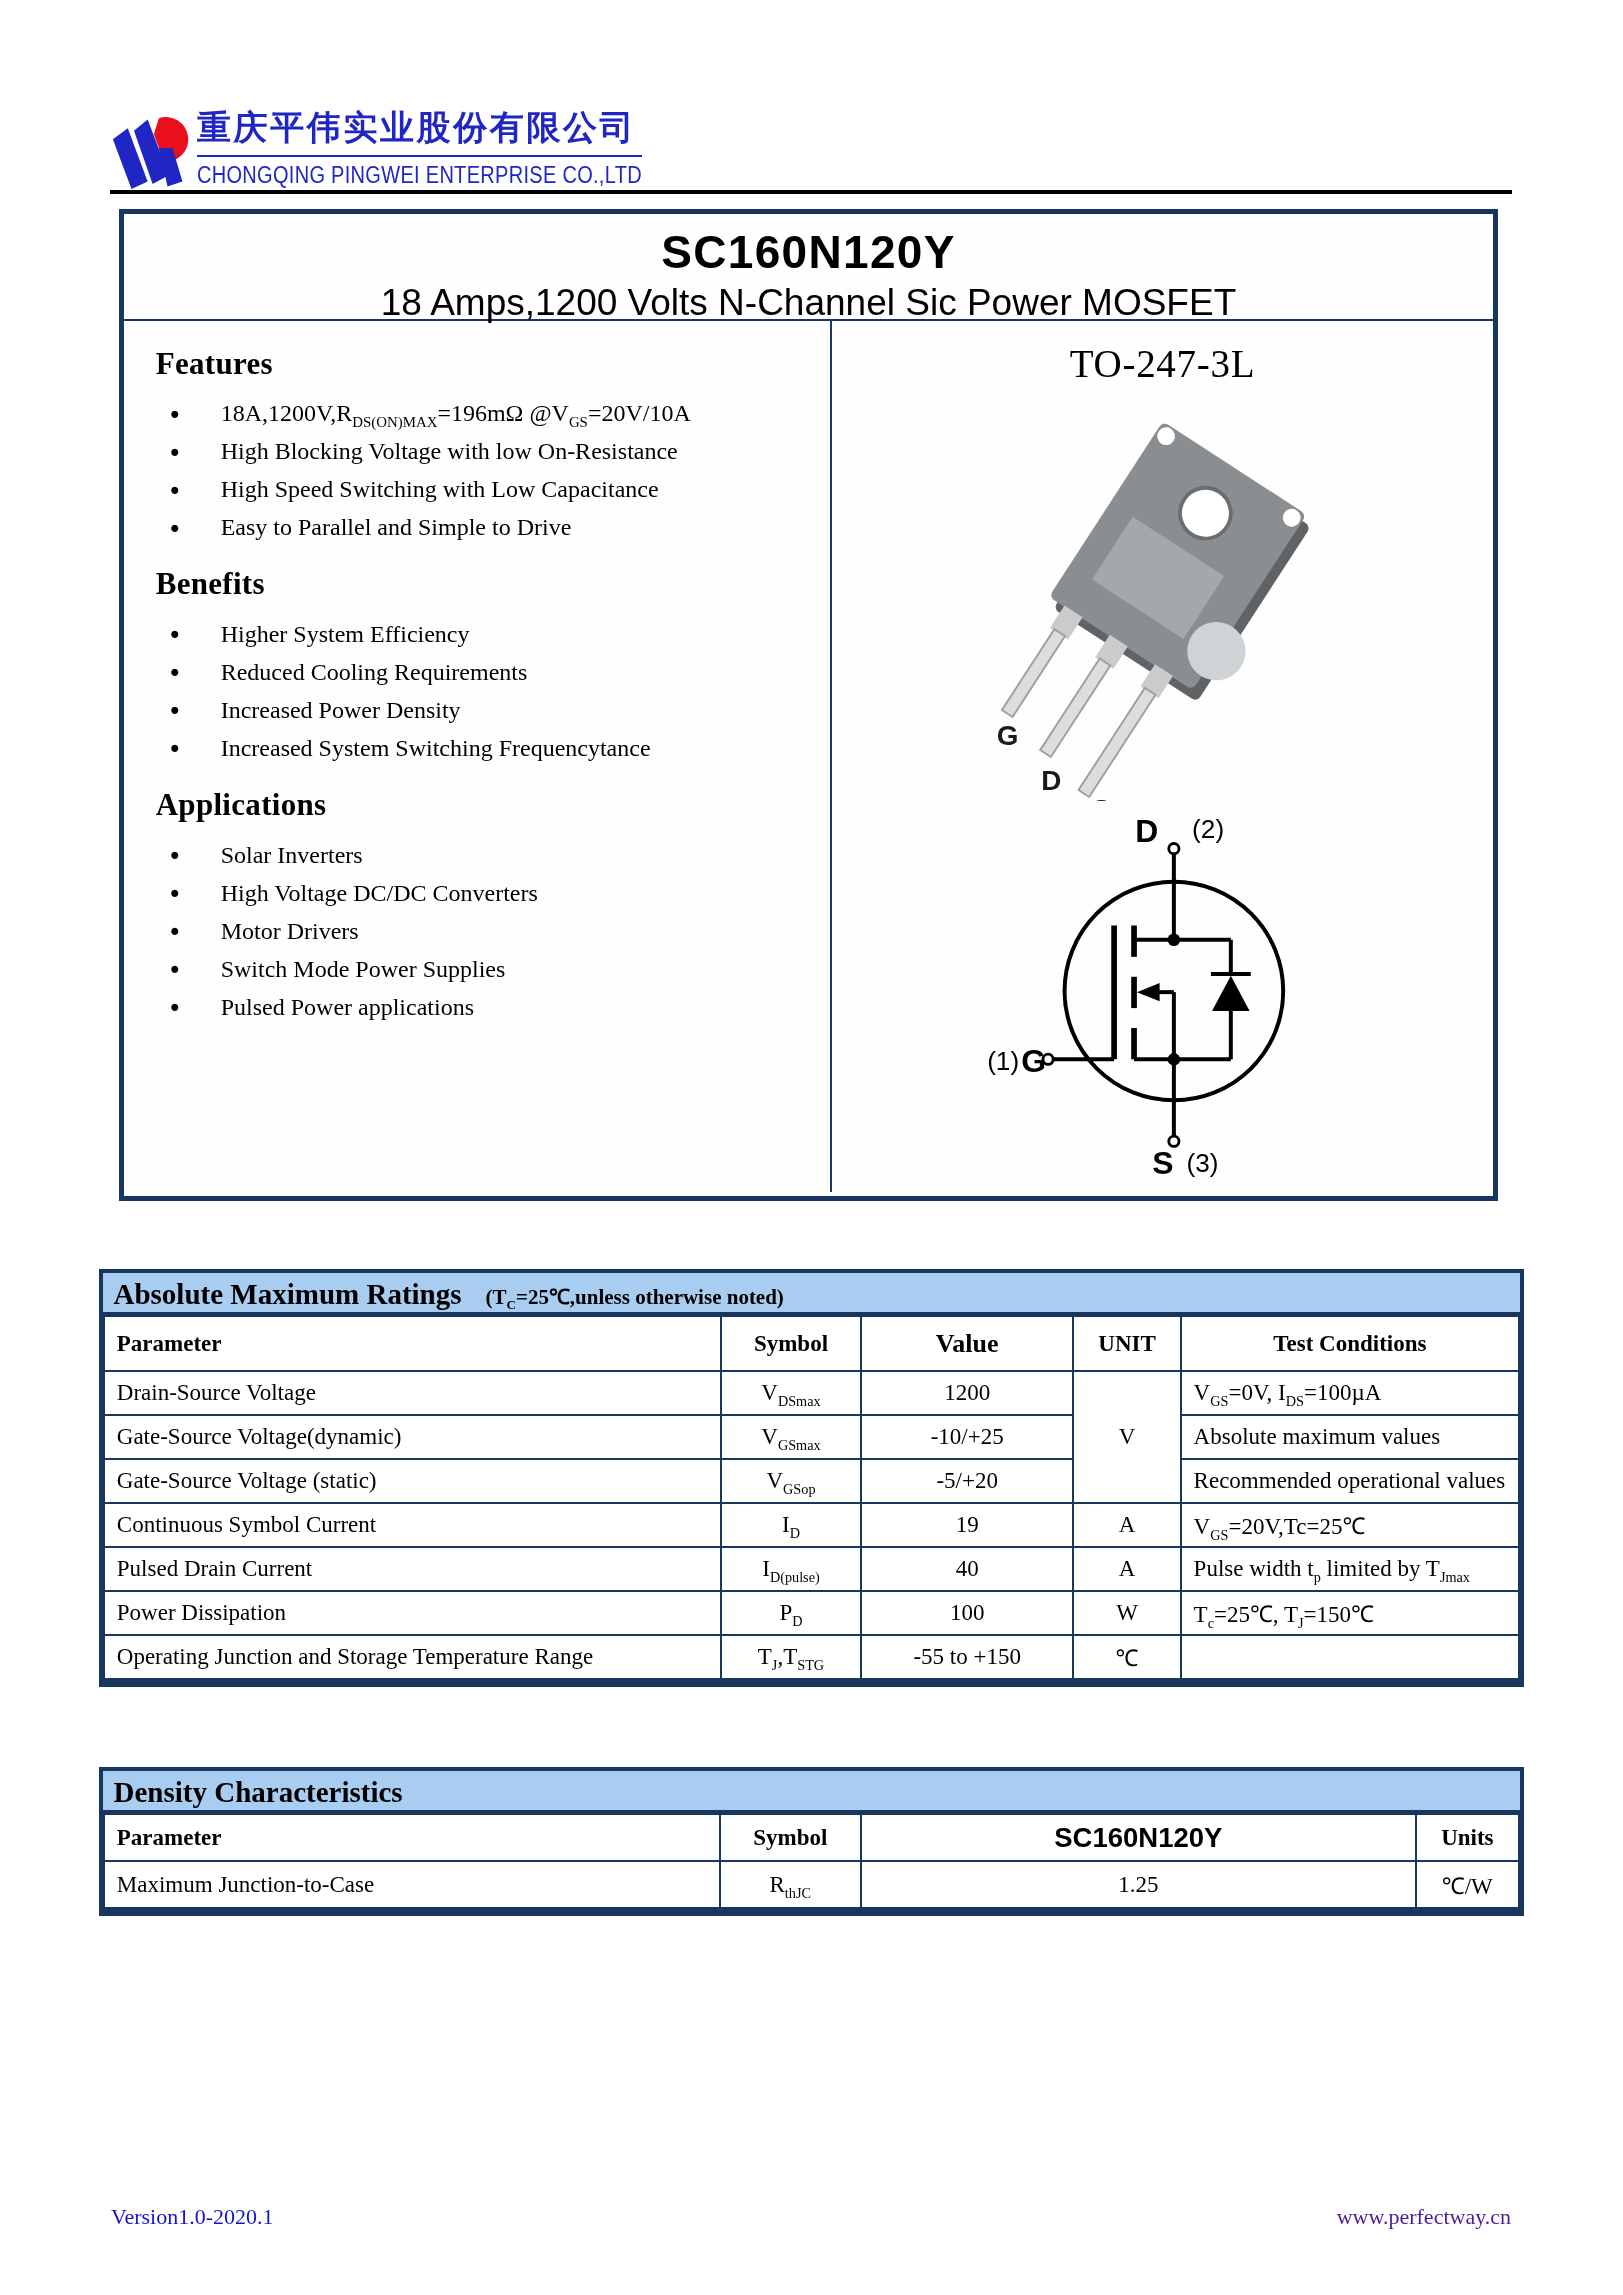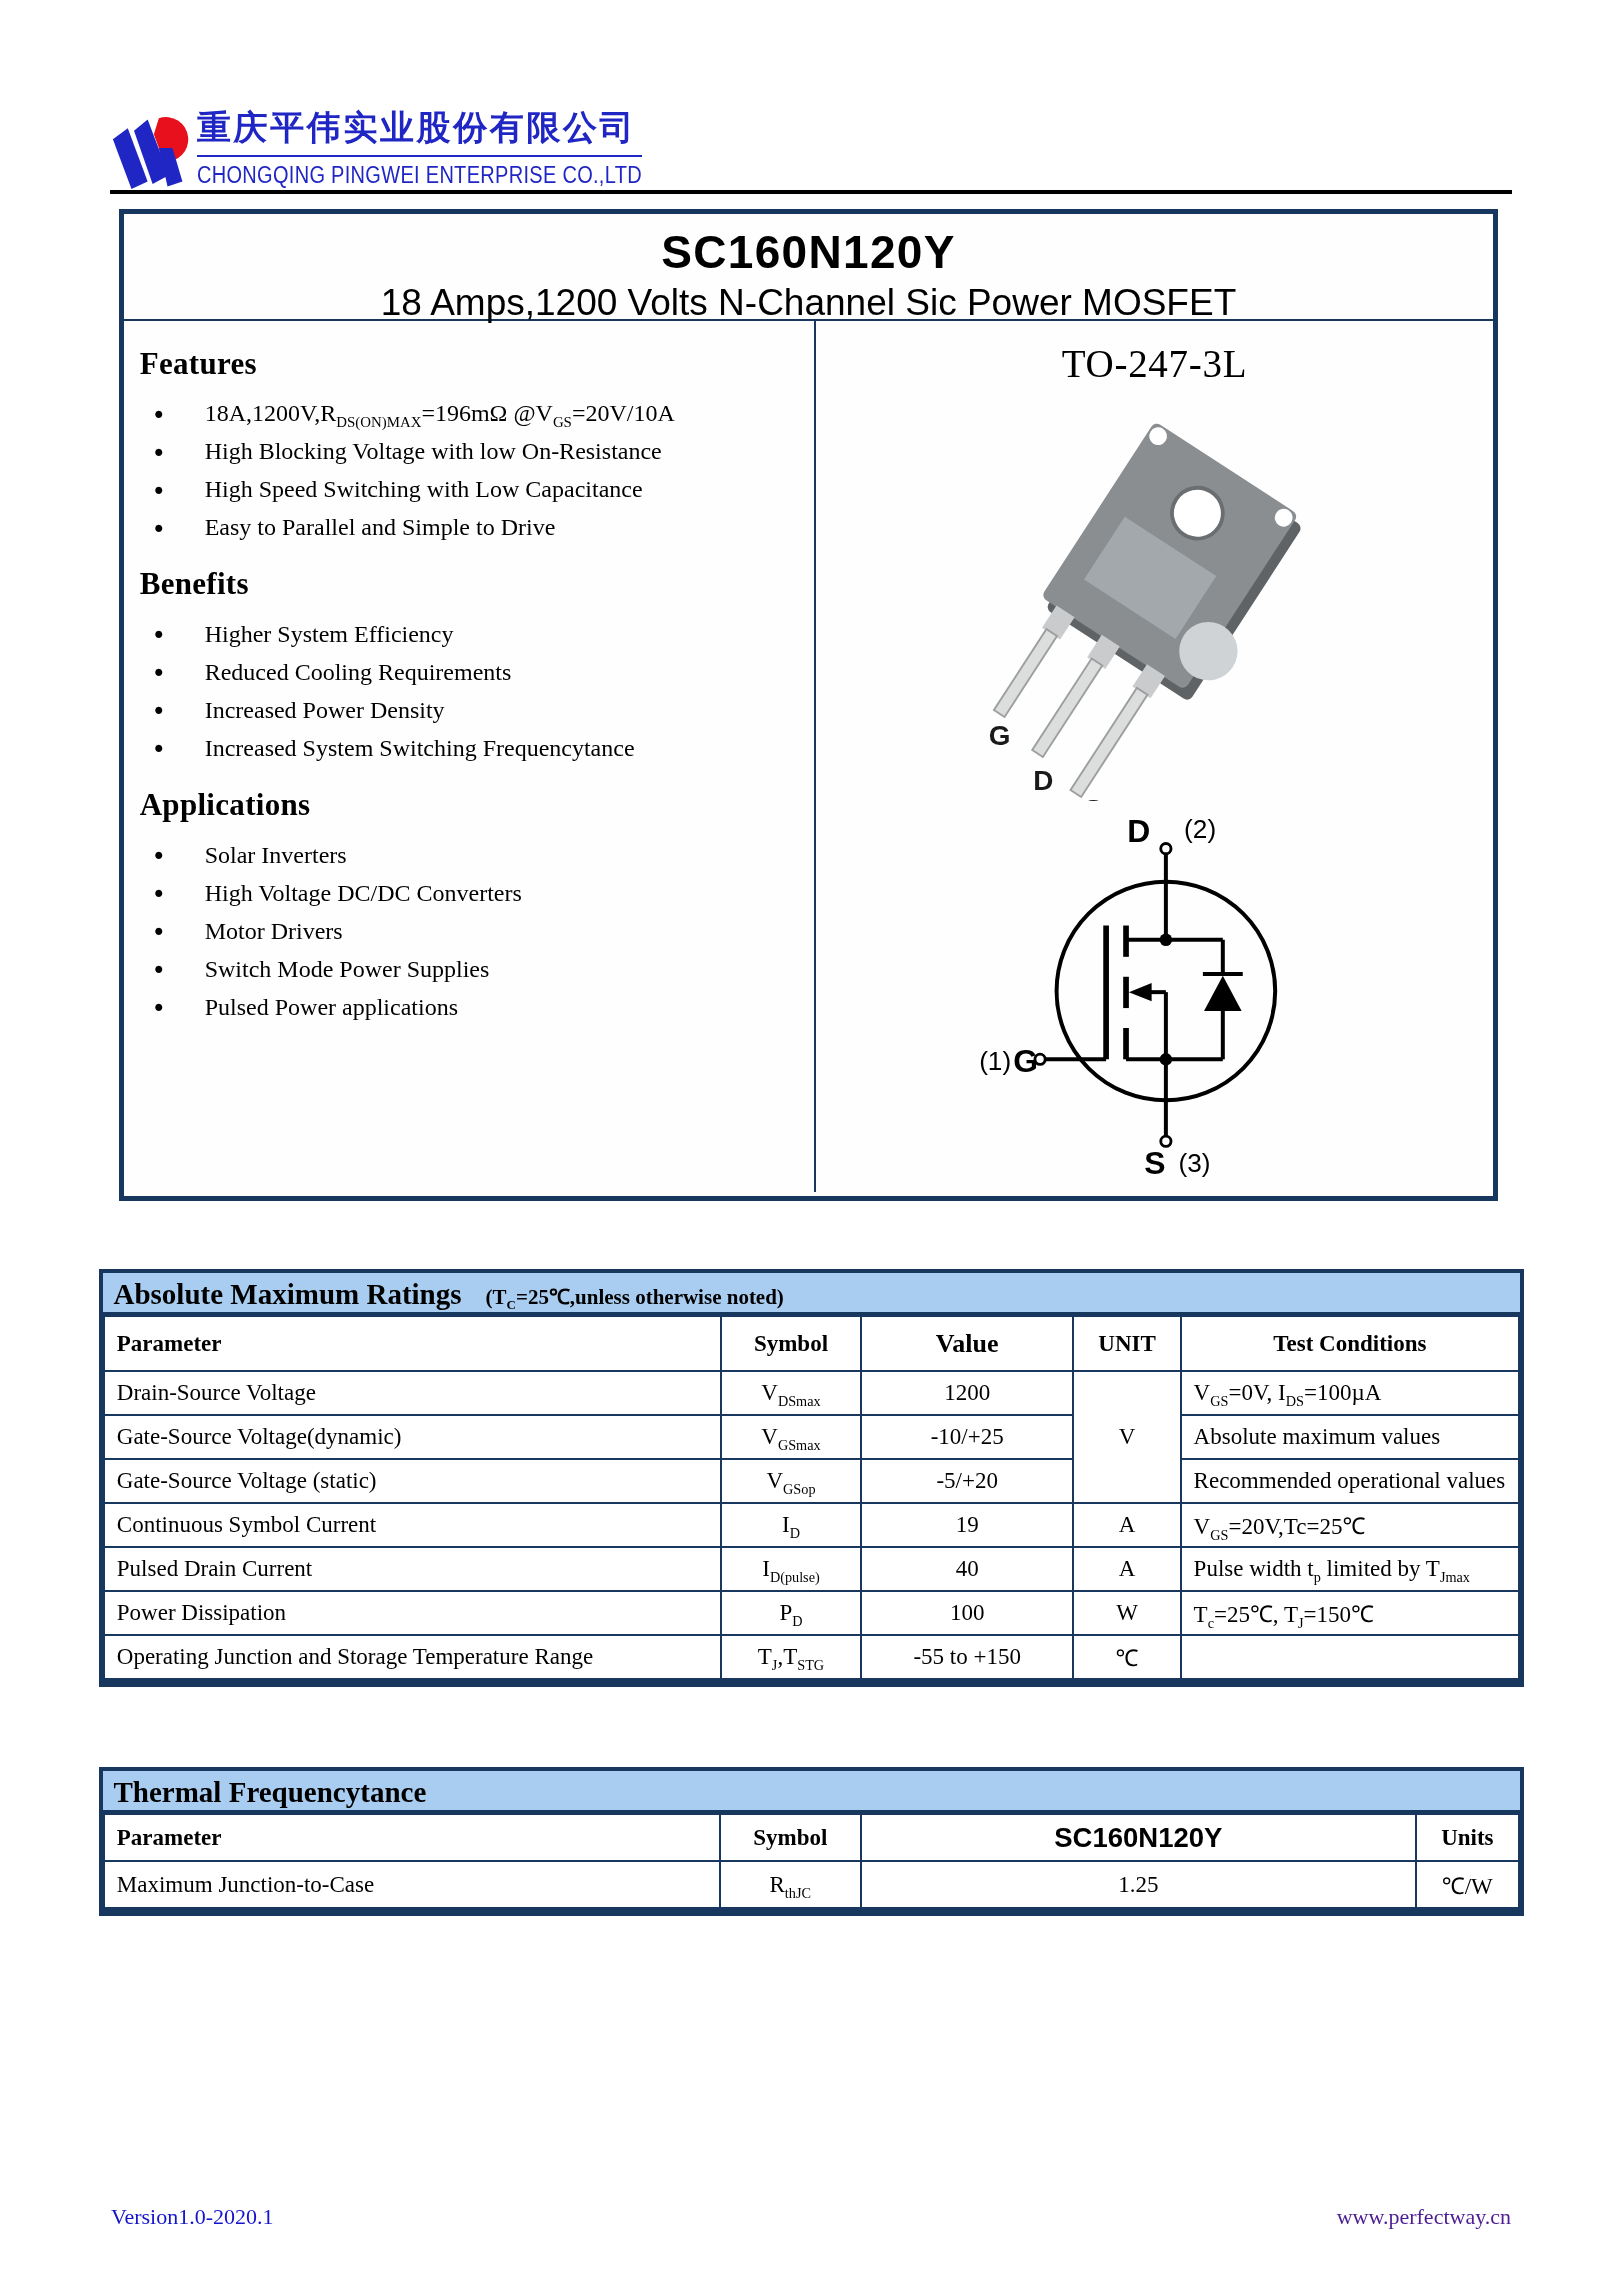--- a/index.html
+++ b/index.html
@@ -25,21 +25,21 @@
   .top-rule { position:absolute; left:110px; top:190px; width:1402px; height:3.9px; background:#000; }
 
   
   .main-box {
     position:absolute; left:119px; top:209px; width:1379px; height:992px;
     border:5.9px solid #17375e; background:#fefefe;
   }
   .title-area { height:107px; border-bottom:2.6px solid #17375e; text-align:center; padding-top:10.5px; }
   .part-title { font-family:"Liberation Sans", sans-serif; font-weight:bold; font-size:46px; letter-spacing:1.3px; }
   .part-subtitle { font-family:"Liberation Sans", sans-serif; font-size:37px; margin-top:3px; }
-  .content { display:flex; height:871px; }
+  .content { display:flex; height:871px;padding-left:16px; }
   .left-col { width:692px; border-right:2.6px solid #17375e; padding:17px 0 0 10.5px; }
   .right-col { flex:1; text-align:center; }
 
   h2.sec { font-size:31px; font-weight:bold; margin:7.9px 0 3.9px 5.2px; letter-spacing:0.3px; }
   ul.bullets { list-style:none; margin:13px 0 19.6px 0; }
   ul.bullets li { display:flex; align-items:center; height:38px; font-size:24px; }
   ul.bullets .dot { width:31px; margin-left:19.6px; font-size:16.4px; }
   ul.bullets .bt { margin-left:19.6px; white-space:nowrap; }
 
   .pkg-name { font-size:39px; margin-top:19.6px; letter-spacing:0.7px; }
@@ -311,21 +311,21 @@
             <td>-55 to +150</td>
             <td>℃</td>
             <td class="l"></td>
           </tr>
         </tbody>
     </table>
   </div>
 
   <div class="tablebox tb-th">
     <div class="table-title">
-      <span class="tt">Thermal Frequencytance</span>
+      <span class="tt">Density Characteristics</span>
     </div>
     <table>
       <colgroup>
         <col style="width:43.5%">
           <col style="width:10.0%">
           <col style="width:39.2%">
           <col style="width:7.3%">
       </colgroup>
       <thead>
           <tr>

